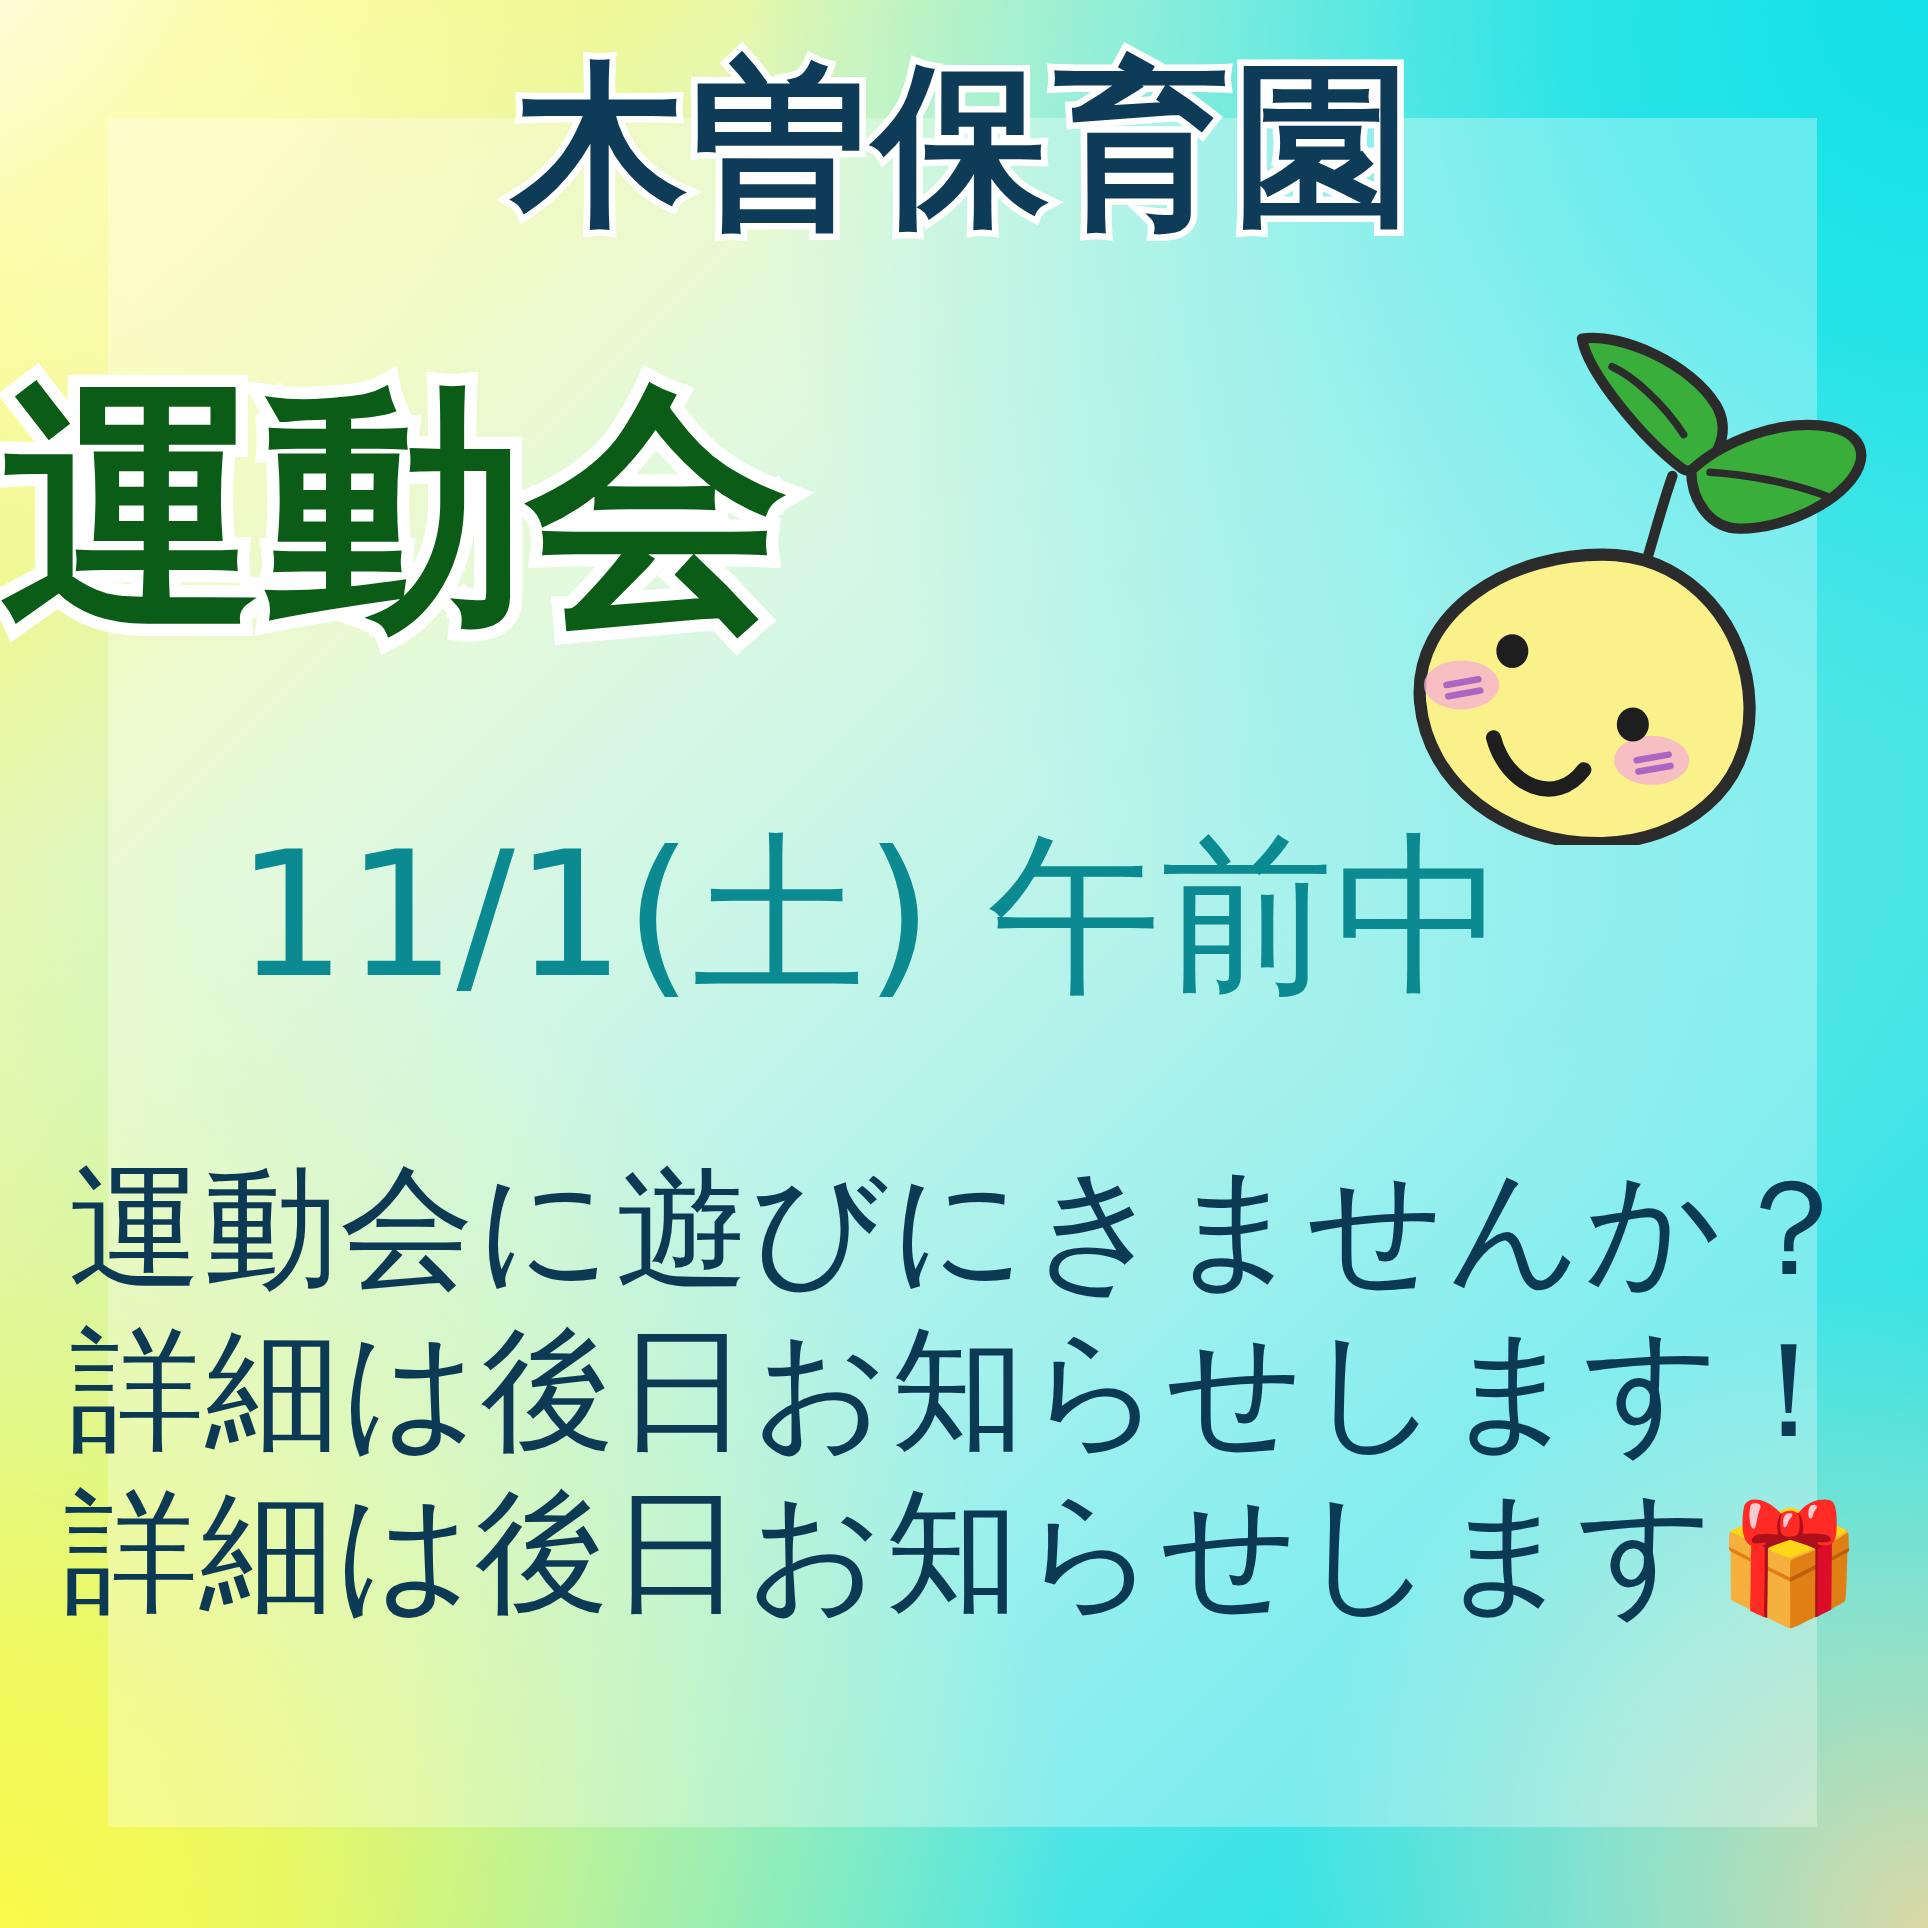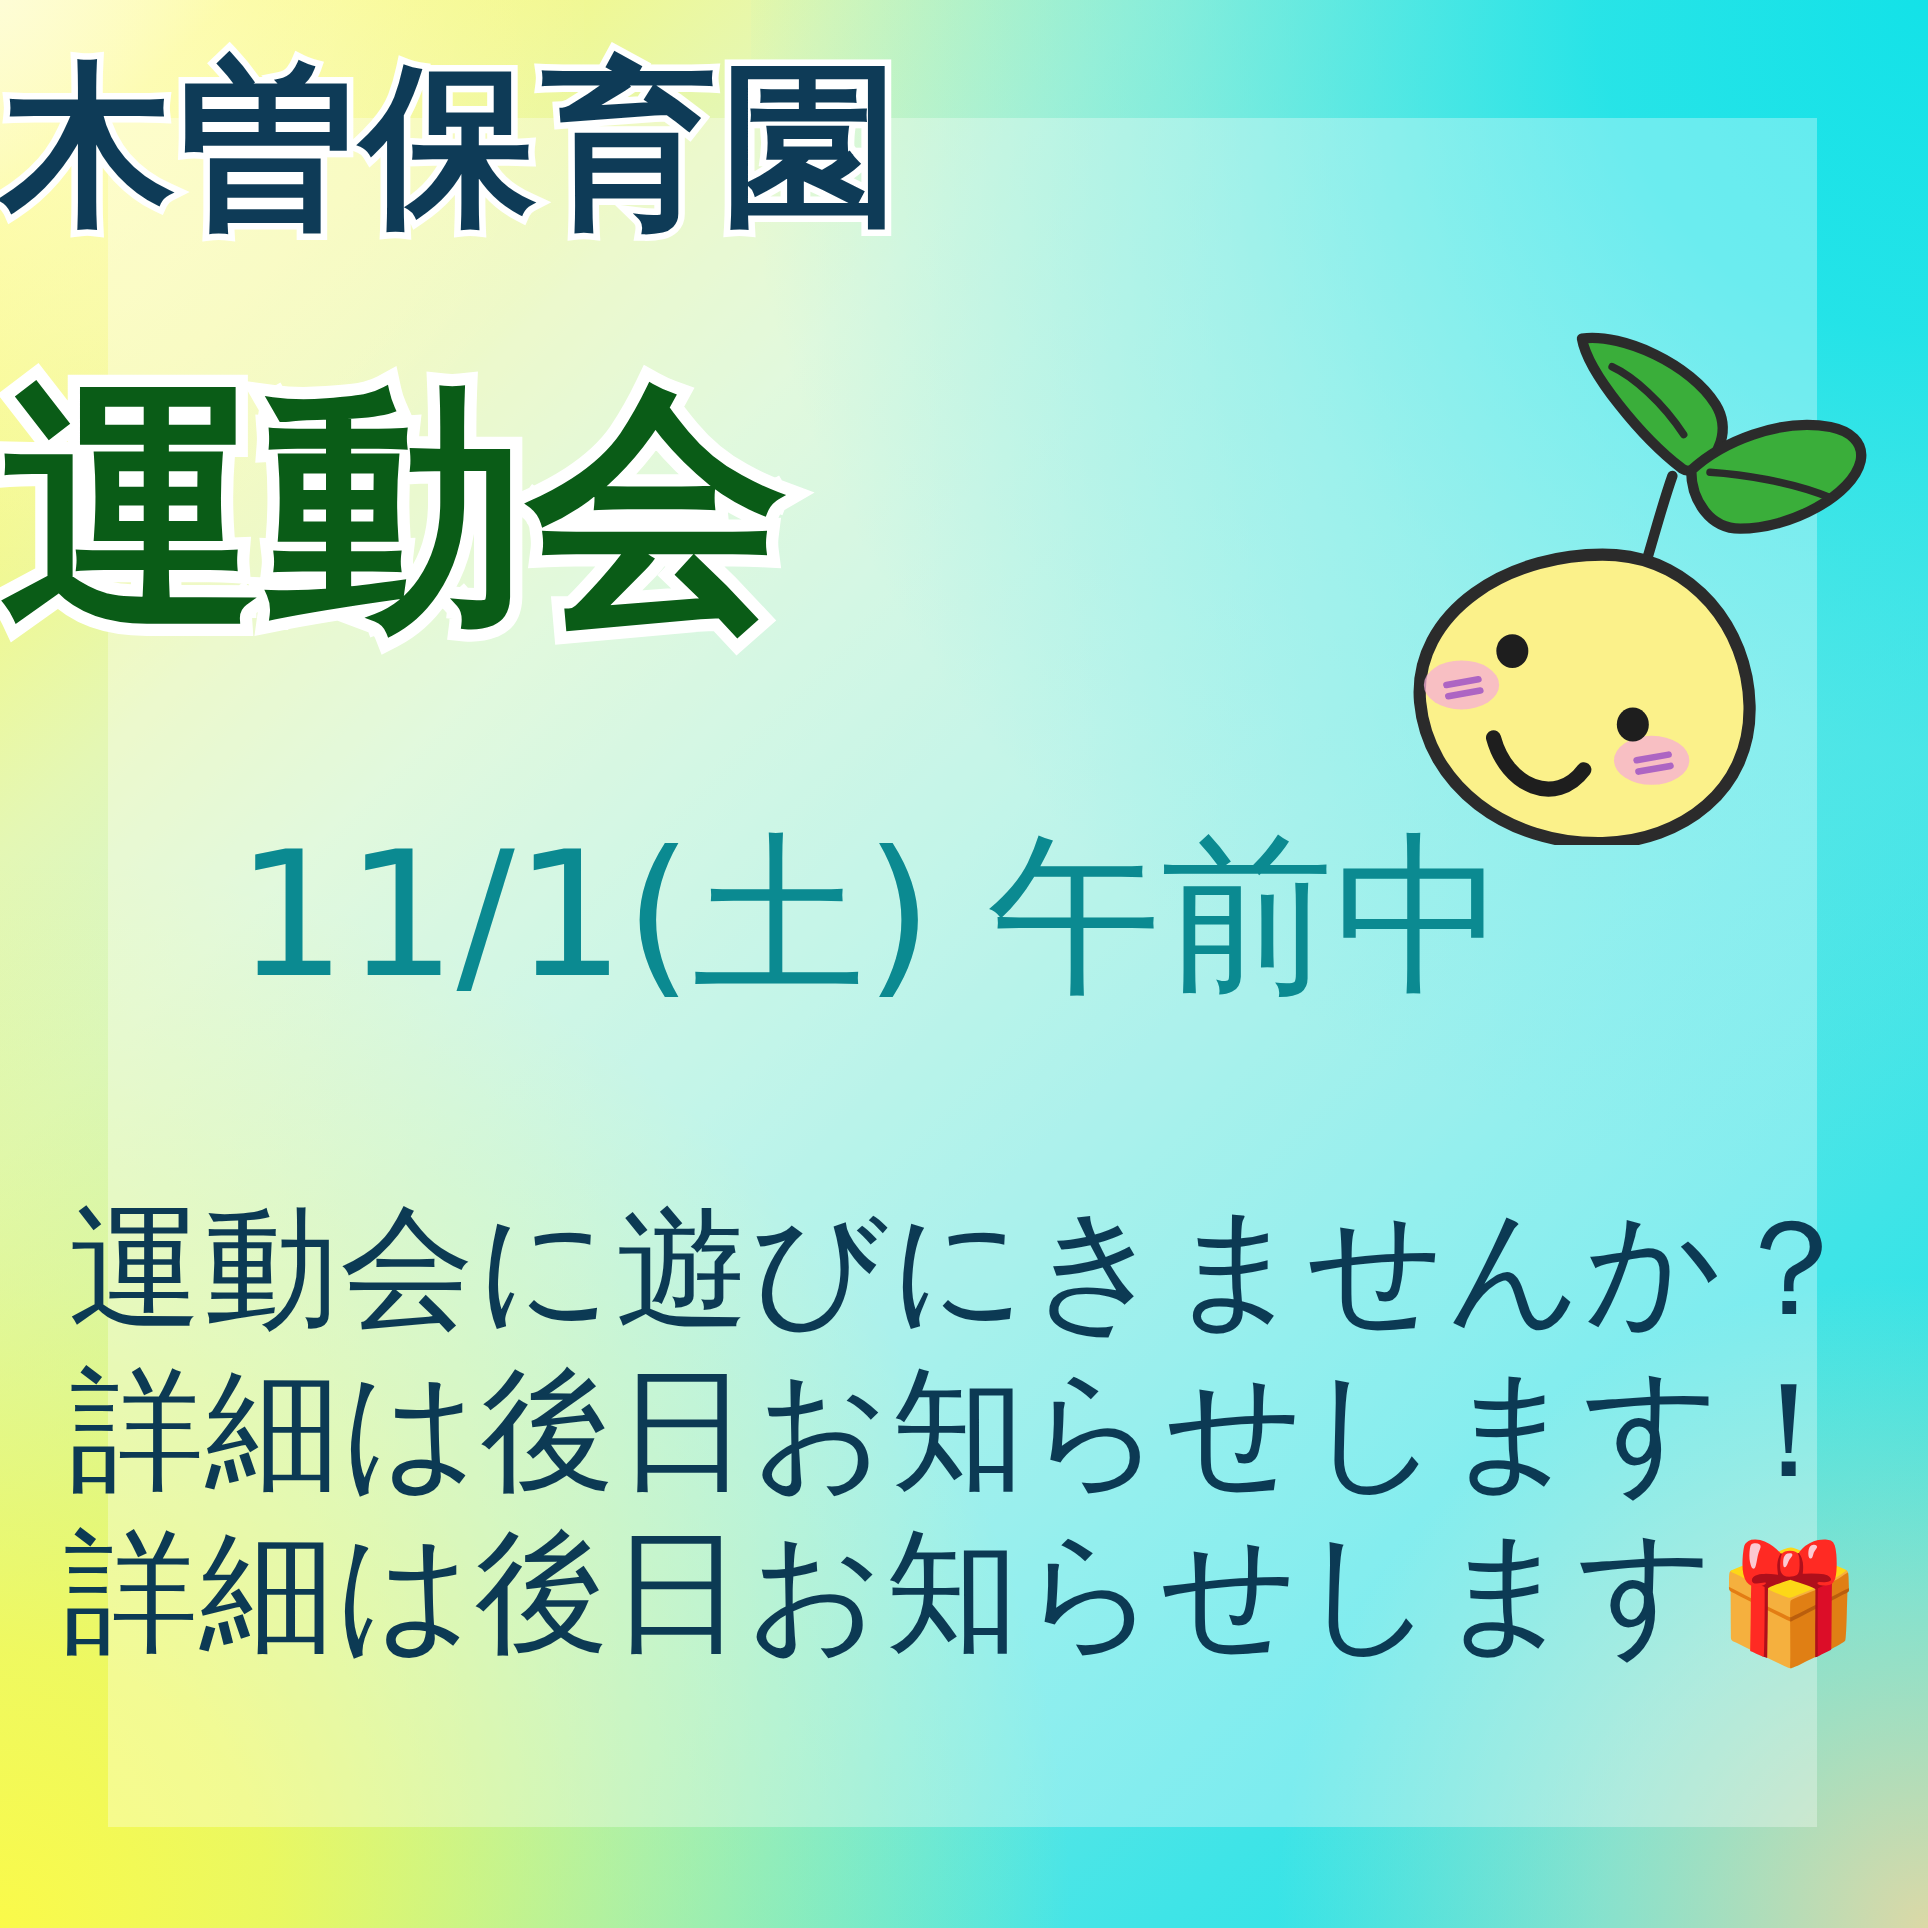--- a/index.html
+++ b/index.html
@@ -55,20 +55,21 @@
     background:rgba(255,255,255,0.32);
     pointer-events:none;
   }
 
   
   #content{position:absolute;inset:0;}
 
   
   .school-name{
     position:absolute;left:0;top:58px;width:1928px;
+    text-align:center;
     font-size:175px;line-height:1;
     font-weight:700;
     letter-spacing:5.6px;
     color:#0E3B57;
     -webkit-text-stroke:13px #ffffff;
     paint-order:stroke fill;
     text-shadow:none;
   }
 
   
@@ -92,21 +93,20 @@
     font-size:173px;line-height:1;
     font-weight:400;
     letter-spacing:0px;
     color:#0B8A91;
   }
 
   
   #body-block{
     position:absolute;left:0;top:1147px;width:1928px;
     text-align:center;
-    margin-top:40px;
   }
   .body-line{
     font-size:134px;
     line-height:162px;
     font-weight:400;
     letter-spacing:1.9px;
     color:#0C3A54;
     white-space:nowrap;
   }
   .gift-glyph{

